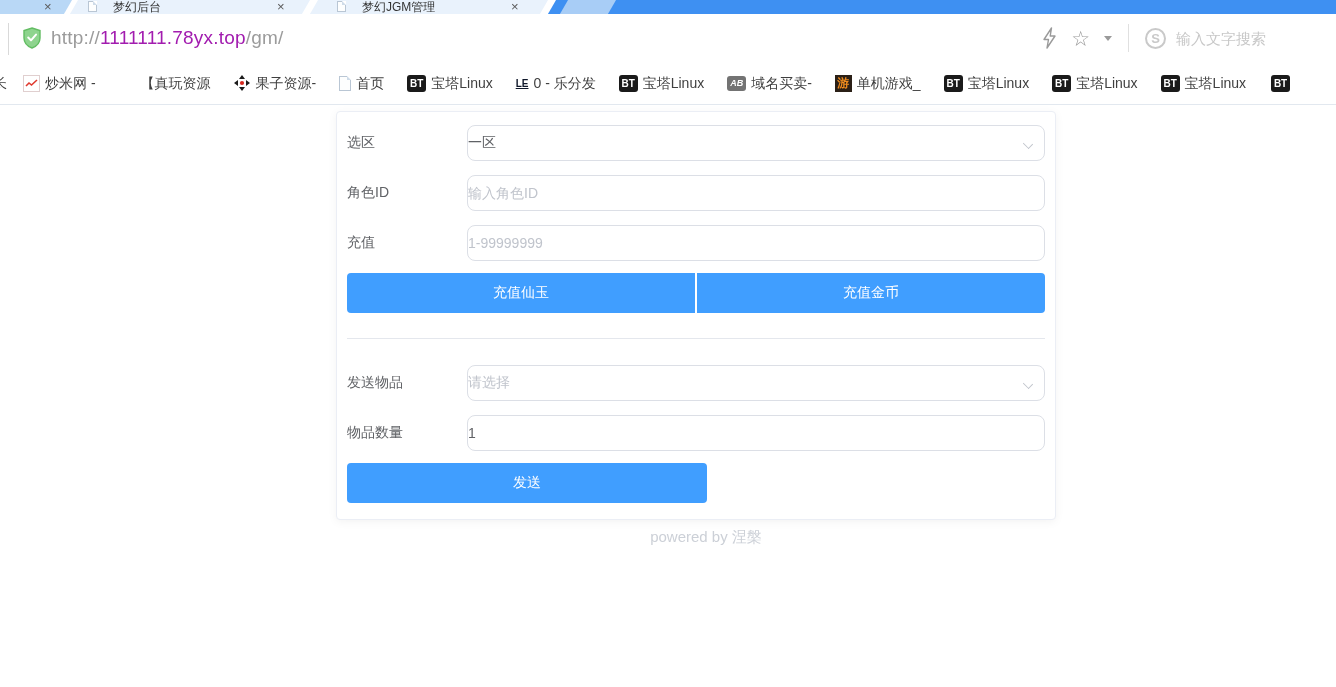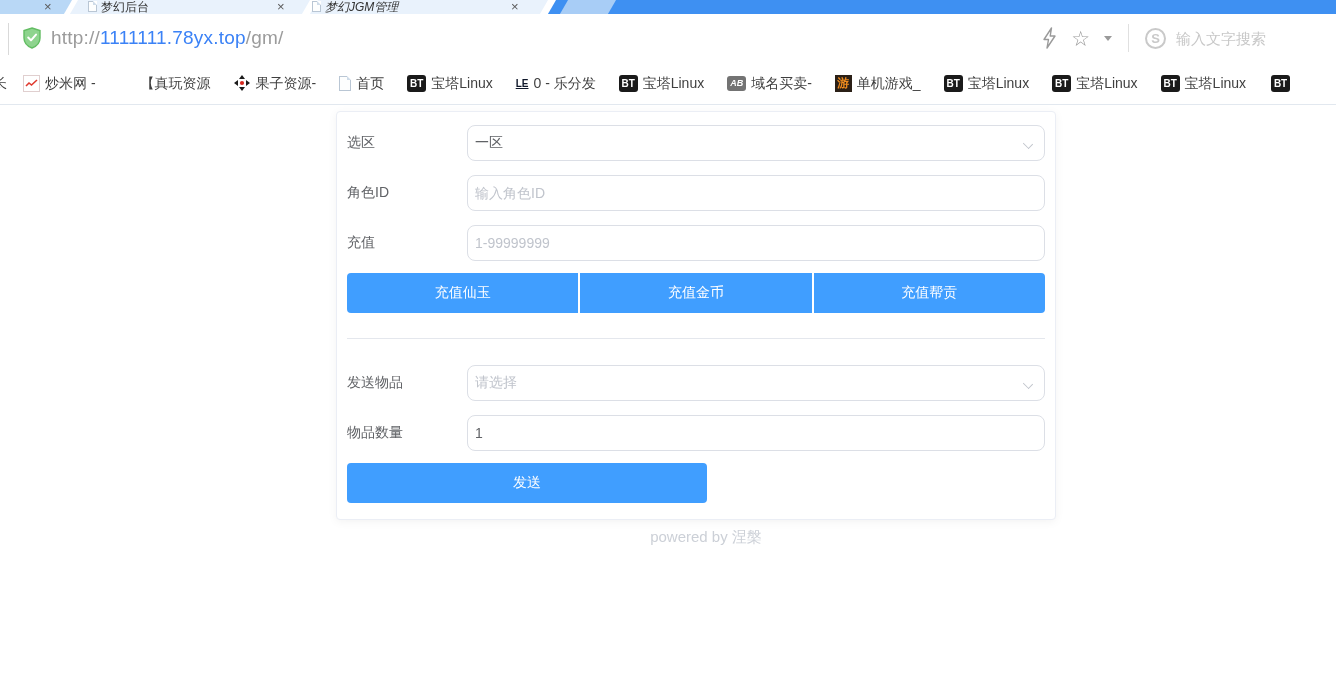--- a/index.html
+++ b/index.html
@@ -8,34 +8,34 @@
 
   
   .tabstrip { position:relative; height:14px; background:#fff; overflow:hidden; }
   .tab-bg { position:absolute; top:0; height:14px; transform:skewX(-30deg); }
   .tab1-bg { left:-14px; width:82px; background:#b9d8f6; }
   .tab2-bg { left:74px; width:232px; background:#e9f2fc; }
   .tab3-bg { left:314px; width:230px; background:#e9f2fc; }
   .strip-right-bg { left:552px; width:900px; background:#3e90f2; }
   .newtab-bg { left:564px; width:48px; background:#a8cdf6; }
   .tab-item { position:absolute; top:-1px; height:15px; display:flex; align-items:center; gap:4px; }
-  .tab-title { font-size:12px; color:#333; white-space:nowrap; line-height:14px; }
+  .tab-title { font-size:12px; color:#333; white-space:nowrap; line-height:14px;margin-left:12px; }
   .tab-close { font-size:13px; color:#5a5a5a; line-height:13px; cursor:default; }
   .page-icon { width:9px; height:11px; border:1px solid #b9c6d4; background:#fdfefe; position:relative; }
   .page-icon::after { content:""; position:absolute; right:-1px; top:-1px; width:0; height:0;
      border-left:4px solid #cfdce9; border-top:4px solid #fff; }
   .close-1 { left:44px; } .close-2 { left:277px; } .close-3 { left:511px; }
 
   
   .addrbar { position:relative; height:48px; background:#fff; display:flex; align-items:center; }
   .addr-left-divider { position:absolute; left:8px; top:9px; width:1px; height:32px; background:#d9d9d9; }
   .shield { margin-left:22px; flex:0 0 auto; }
   .url { margin-left:9px; font-size:19px; letter-spacing:0.2px; white-space:nowrap; }
   .url .scheme,.url .path { color:#9b9b9b; }
-  .url .domain { color:#3b82f6; }
+  .url .domain { color:#a21caf; }
   .addr-right { position:absolute; right:0; top:0; height:48px; display:flex; align-items:center; }
   .bolt-icon,.star-icon { color:#9a9a9a; margin-right:14px; }
   .star-icon { font-size:21px; line-height:21px; }
   .caret-icon { width:0; height:0; border-left:4px solid transparent; border-right:4px solid transparent;
      border-top:5px solid #9a9a9a; margin-right:16px; }
   .addr-vdiv { width:1px; height:28px; background:#e0e0e0; margin-right:16px; }
   .sogou-logo { width:21px; height:21px; border:2px solid #c9c9c9; border-radius:50%;
      color:#c9c9c9; font-size:13px; font-weight:bold; display:flex; align-items:center; justify-content:center; margin-right:10px; }
   .search-ph { color:#c8c8c8; font-size:15px; width:160px; border:none; outline:none; background:transparent; }
   .search-ph::placeholder { color:#c8c8c8; }
@@ -60,21 +60,21 @@
   .bm-last { margin-right:0; margin-left:2px; }
 
   
   .content { position:relative; height:582px; background:#fff; }
   .card { position:absolute; left:336px; top:6px; width:720px; height:409px; background:#fff;
      border:1px solid #ebeef5; border-radius:4px; box-shadow:0 2px 10px rgba(0,0,0,0.05);
      padding:13px 10px 0 10px; }
   .frow { display:flex; align-items:center; margin-bottom:14px; }
   .flabel { width:120px; font-size:14px; color:#606266; flex:0 0 auto; }
   .fctrl { flex:1; height:36px; border:1px solid #dcdfe6; border-radius:8px; background:#fff;
-     display:flex; align-items:center; padding:0 7px; font-size:14px; color:#606266; position:relative; }
+     display:flex; align-items:center; padding:0 0; font-size:14px; color:#606266; position:relative; }
   input.fctrl { outline:none; }
   input.fctrl::placeholder { color:#c0c4cc; }
   .ph { color:#c0c4cc; }
   .chev { position:absolute; right:11px; top:13px; width:9px; height:9px; }
   .chev::before { content:""; position:absolute; left:0; top:1px; width:7px; height:7px;
      border-right:1.5px solid #c0c4cc; border-bottom:1.5px solid #c0c4cc; transform:rotate(45deg) scale(1,0.8); }
   .mb12 { margin-bottom:12px; }
   .btn-group { display:flex; gap:2px; margin-bottom:0; }
   .btn-blue { flex:1; height:40px; background:#409eff; color:#fff; border:none; font-size:14px;
      font-family:inherit; cursor:pointer; }
@@ -99,21 +99,21 @@
   <span class="tab-item close-1">
       <span class="tab-close">×</span>
     </span>
   <span class="tab-item" style="left:88px;">
     <span class="page-icon"></span>
     <span class="tab-title">梦幻后台</span>
   </span>
   <span class="tab-item close-2">
       <span class="tab-close">×</span>
     </span>
-  <span class="tab-item" style="left:312px;font-style:italic;">
+  <span class="tab-item" style="left:337px;">
     <span class="page-icon"></span>
     <span class="tab-title">梦幻JGM管理</span>
   </span>
   <span class="tab-item close-3">
       <span class="tab-close">×</span>
     </span>
 </div>
 
 <div class="addrbar">
   <div class="addr-left-divider"></div>
@@ -224,21 +224,20 @@
     </div>
 
     <div class="frow mb12" style="margin-bottom:12px;">
       <span class="flabel">充值</span>
       <input class="fctrl" placeholder="1-99999999" style="">
     </div>
 
     <div class="btn-group">
       <button class="btn-blue">充值仙玉</button>
       <button class="btn-blue">充值金币</button>
-      <button class="btn-blue">充值帮贡</button>
     </div>
 
     <div class="hdivider"></div>
 
     <div class="frow">
       <span class="flabel">发送物品</span>
       <div class="fctrl">
         <span class="ph">请选择</span>
         <span class="chev"></span>
       </div>

